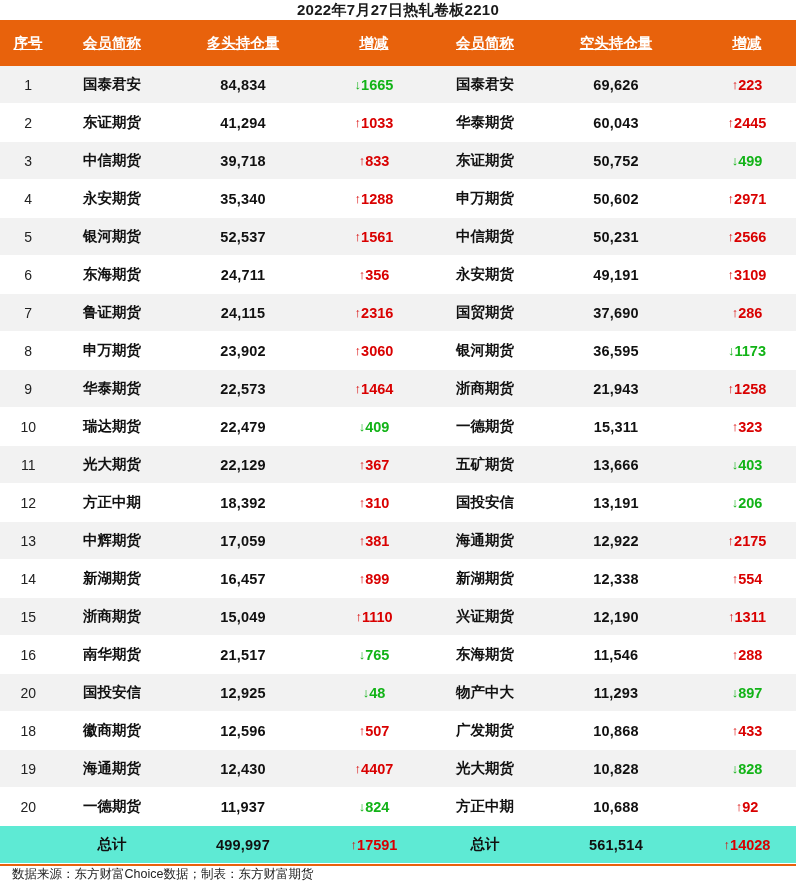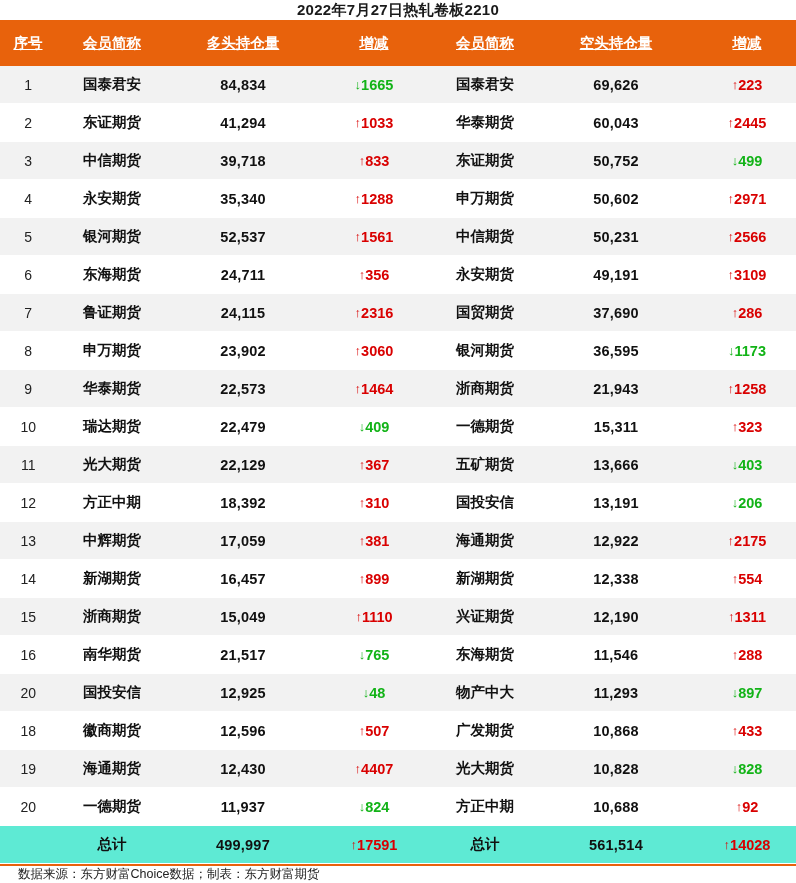--- a/index.html
+++ b/index.html
@@ -75,21 +75,21 @@
   td.vol { font-weight: bold; color: #111; letter-spacing: 0.2px;}
   td.chg { font-weight: bold; }
   .up { color: #d90000; }
   .down { color: #12b317; }
   .arrow { font-size: 13px; display: inline-block; transform: translateY(-1px); }
   .footer {
     flex: 1;
     border-top: 2px solid #e8620c;
     display: flex;
     align-items: center;
-    padding-left: 18px;
+    padding-left: 12px;
     font-size: 12.5px;
     color: #222;
     background: #ffffff;
   }
 </style>
 </head>
 <body>
 
 <div class="sheet">
 

